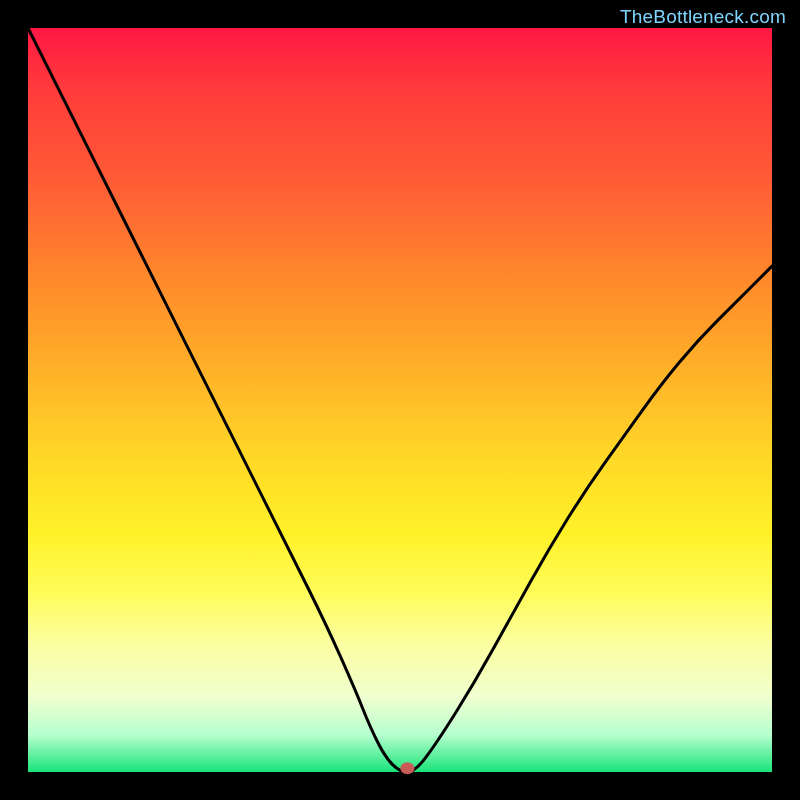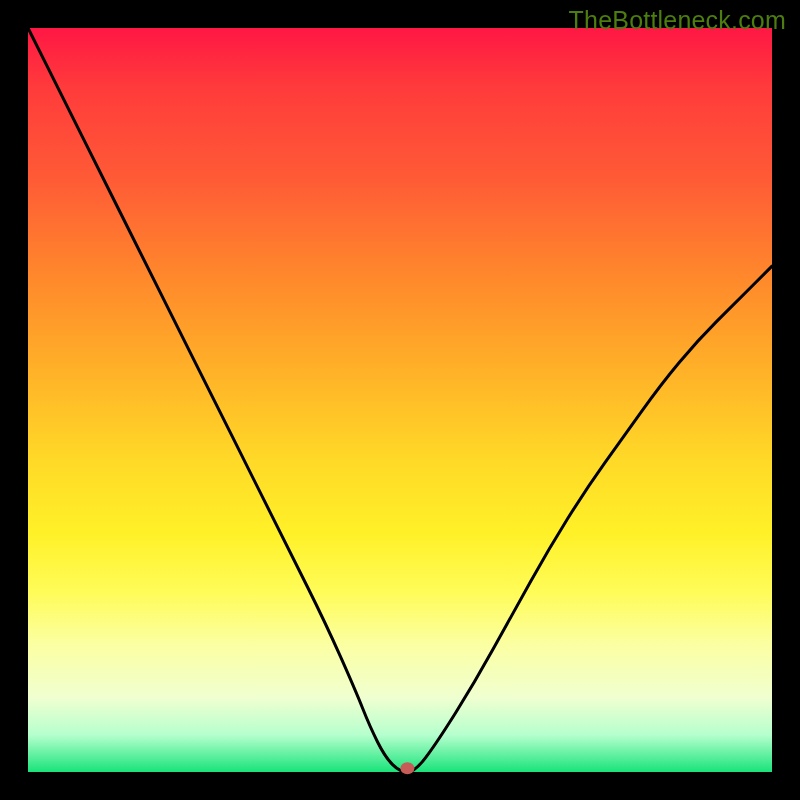--- a/index.html
+++ b/index.html
@@ -45,22 +45,22 @@
     left: 0;
     top: 0;
     width: 100%;
     height: 100%;
     overflow: visible;
   }
   .watermark {
     position: absolute;
     top: 6px;
     right: 14px;
-    color: #4d7c0f;
-    font-size: 25px;
+    color: #7dd3fc;
+    font-size: 19px;
     font-weight: 500;
     letter-spacing: 0.2px;
     user-select: none;
   }
 </style>
 </head>
 <body>
 
 <div class="frame">
 

